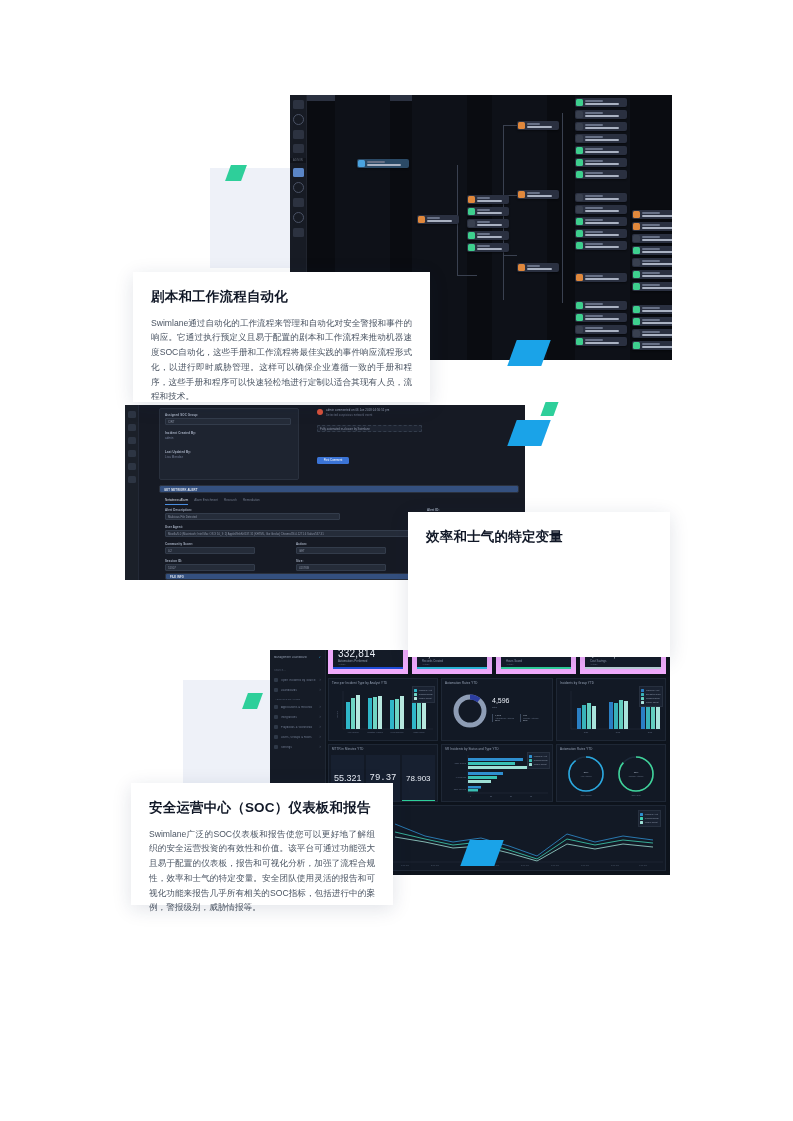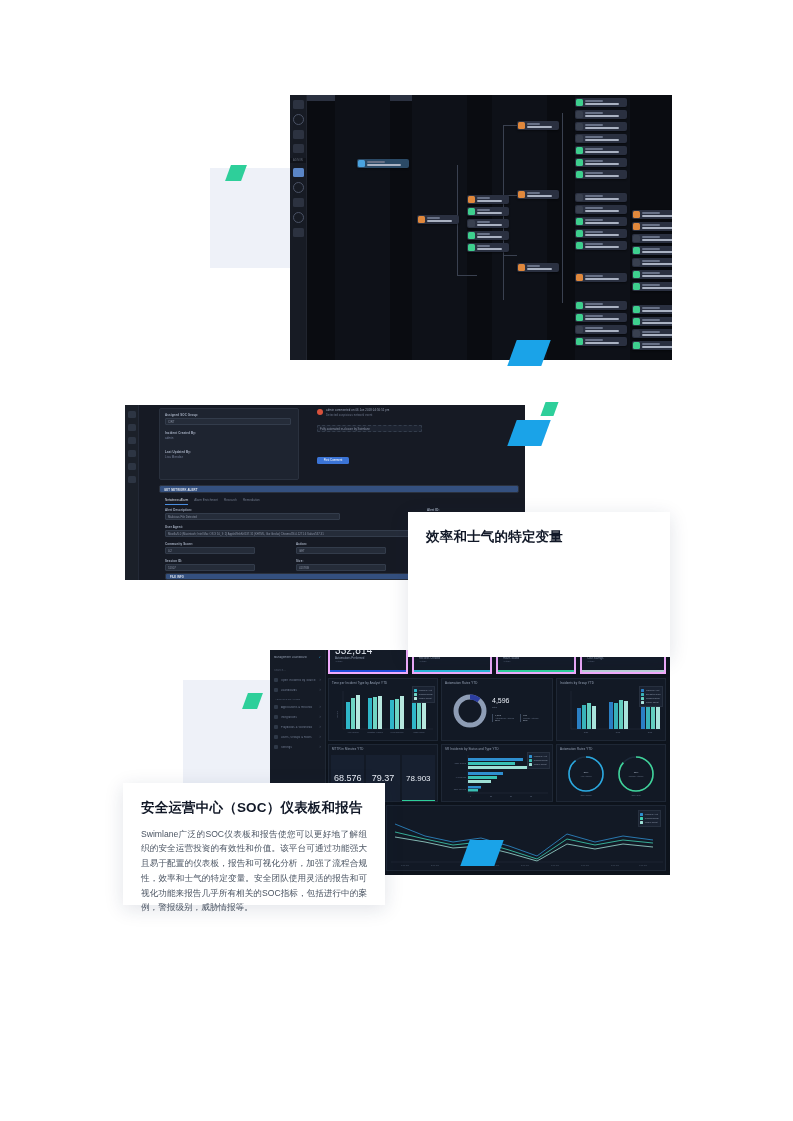--- a/index.html
+++ b/index.html
@@ -107,21 +107,21 @@
   #shot-dash { background:#0d131c; }
   .db-side { position:absolute; left:0; top:0; bottom:0; width:56px; background:#151b26; border-right:1px solid #1f2733;}
   .db-side .row { display:flex; align-items:center; gap:3px; padding:3px 4px; }
   .db-side .row .sq { width:4px; height:4px; background:#2e3847; border-radius:1px; flex:none;}
   .db-side .row .tx { font-size:2.6px; color:#77839a; letter-spacing:.2px; white-space:nowrap; overflow:hidden;}
   .db-side .row .ch { margin-left:auto; font-size:3px; color:#4e5butto; }
   .db-side .row .ch { margin-left:auto; font-size:3px; color:#4e5a6e; }
   .db-side .sec { font-size:2.5px; color:#5d6crap; }
   .db-side .sec { font-size:2.5px; color:#5d6a80; padding:3px 5px 1px; letter-spacing:.3px;}
   .db-main { position:absolute; left:56px; right:0; top:0; bottom:0; padding:2px;}
-  .kpi { position:absolute; background:#141b27; border:2px solid #f0abfc; }
+  .kpi { position:absolute; background:#141b27; border:5px solid #f0abfc; }
   .kpi .num { font-size:10px; color:#e8edf5; padding:1px 5px 0; font-weight:500; letter-spacing:.2px;}
   .kpi .lbl { font-size:2.8px; color:#8e9aae; padding:0 5px;}
   .kpi .sub { font-size:2.3px; color:#5f6b80; padding:0 5px;}
   .kpi .bar { position:absolute; left:0; right:0; bottom:0; height:1.6px;}
   .widget { position:absolute; background:#121925; border:1px solid #1e2735;}
   .wtitle { font-size:2.9px; color:#9aa6ba; padding:2px 0 0 3px; letter-spacing:.15px;}
   .legend-box { position:absolute; background:#1a2231; border:1px solid #27303f; padding:1.5px; }
   .legend-box .li { display:flex; align-items:center; gap:1.5px; margin-bottom:1px;}
   .legend-box .sw { width:3px; height:3px; border-radius:.5px; flex:none;}
   .legend-box .lt { font-size:2.1px; color:#8c97aa; white-space:nowrap;}
@@ -439,20 +439,24 @@
         <div class="ntxt">
             <div class="l1"></div>
             <div class="l2"></div>
           </div>
       </div>
     </div>
   </div>
 
   <div class="accent para" style="left:512px; top:340px; width:34px; height:26px; background:#1aa3e8; z-index:45;"></div>
 
+  <div class="info-card" style="left:133px; top:272px; width:297px; height:130px;">
+    <h3>剧本和工作流程自动化</h3>
+    <p>Swimlane通过自动化的工作流程来管理和自动化对安全警报和事件的响应。它通过执行预定义且易于配置的剧本和工作流程来推动机器速度SOC自动化，这些手册和工作流程将最佳实践的事件响应流程形式化，以进行即时威胁管理。这样可以确保企业遵循一致的手册和程序，这些手册和程序可以快速轻松地进行定制以适合其现有人员，流程和技术。</p>
+  </div>
 
   <div class="shot" id="shot-case" style="left:125px; top:405px; width:400px; height:175px;">
     <div class="cs-side">
       <div class="ic"></div>
       <div class="ic"></div>
       <div class="ic"></div>
       <div class="ic"></div>
       <div class="ic"></div>
       <div class="ic"></div>
     </div>
@@ -718,24 +722,24 @@
               <span class="sw" style="background:#a9e4dc"></span>
               <span class="lt">Insider Threat</span>
             </div>
         </div>
       </div>
 
       <div class="widget" style="left:2px; top:94px; width:110px; height:58px;">
         <div class="wtitle">MTTR in Minutes YTD</div>
         <div style="display:flex; gap:2px; padding:4px 2px;">
           <div style="flex:1; background:#172030; height:46px; display:flex; align-items:center; justify-content:center;">
-            <span style="font-size:9px; color:#e9eef6;">68.576</span>
+            <span style="font-size:9px; color:#e9eef6;">55.321</span>
           </div>
           <div style="flex:1; background:#172030; height:46px; display:flex; align-items:center; justify-content:center;">
-            <span style="font-size:9px; color:#e9eef6;">79.37</span>
+            <span style="font-size:9px; color:#e9eef6;font-family:Liberation Mono, monospace;">79.37</span>
           </div>
           <div style="flex:1; background:#172030; height:46px; display:flex; align-items:center; justify-content:center; position:relative;">
             <span style="font-size:8px; color:#e9eef6;">78.903</span>
             <span style="position:absolute; left:0; right:0; bottom:0; height:1.5px; background:#2ecf9a;"></span>
           </div>
         </div>
       </div>
 
       <div class="widget" style="left:115px; top:94px; width:112px; height:58px;">
         <div class="wtitle">SR Incidents by Status and Type YTD</div>
@@ -819,18 +823,18 @@
               <span class="sw" style="background:#9fe0d6"></span>
               <span class="lt">Insider Threat</span>
             </div>
         </div>
       </div>
     </div>
   </div>
 
   <div class="accent para" style="left:465px; top:840px; width:34px; height:26px; background:#1aa3e8; z-index:46;"></div>
 
-  <div class="info-card" style="left:123px; top:783px; width:262px; height:122px;">
+  <div class="info-card" style="left:131px; top:783px; width:262px; height:122px;">
     <h3>安全运营中心（SOC）仪表板和报告</h3>
     <p>Swimlane广泛的SOC仪表板和报告使您可以更好地了解组织的安全运营投资的有效性和价值。该平台可通过功能强大且易于配置的仪表板，报告和可视化分析，加强了流程合规性，效率和士气的特定变量。安全团队使用灵活的报告和可视化功能来报告几乎所有相关的SOC指标，包括进行中的案例，警报级别，威胁情报等。</p>
   </div>
 
 </div>
 
 </body></html>

